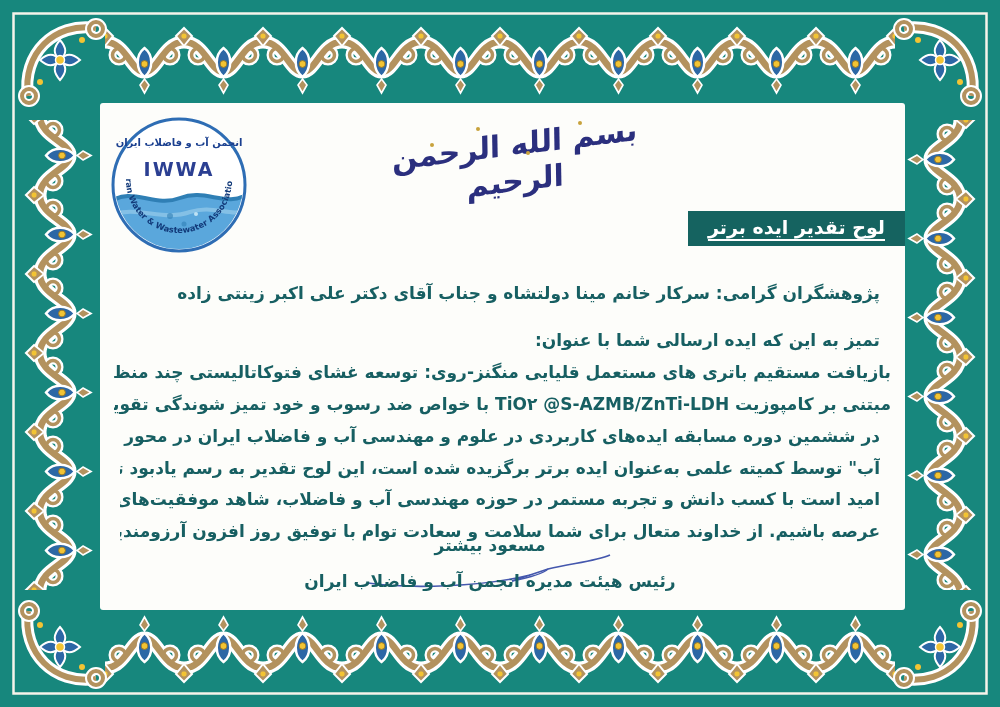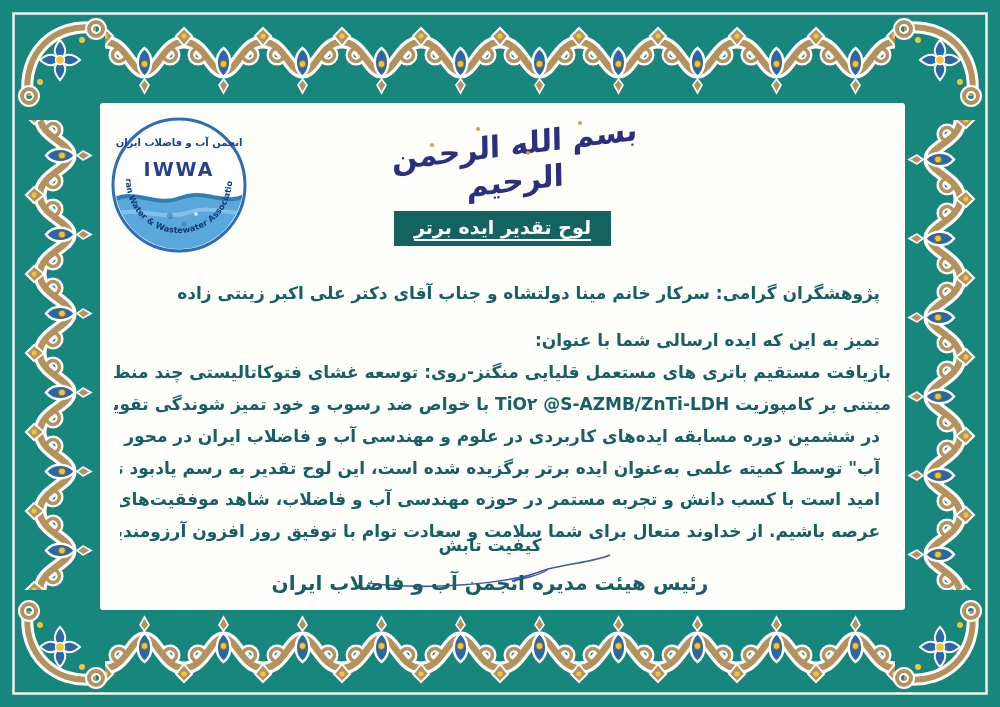--- a/index.html
+++ b/index.html
@@ -18,40 +18,40 @@
     position:absolute; left:255px; top:12px; width:320px; height:96px;
     display:flex; align-items:center; justify-content:center;
     font-size:30px; font-weight:bold; color:#2b2f7e;
     transform:rotate(-7deg) skewX(-6deg);
     direction:rtl; text-align:center; line-height:1.2;
   }
   .bq-sparkles { position:absolute; left:330px; top:40px; width:4px; height:4px;
     border-radius:50%; background:#c8a23c;
     box-shadow:46px -16px 0 #c8a23c, 96px 8px 0 #c8a23c, 148px -22px 0 #c8a23c; }
 
-  .banner-row { position:absolute; left:0; right:0; top:108px; text-align:center; }
+  .banner-row { position:absolute; left:0; right:0; top:108px; text-align:right; }
   .banner {
     display:inline-block; background:#156360; color:#ffffff;
     font-size:19px; font-weight:bold; padding:5px 20px 8px 20px;
     direction:rtl; text-decoration:underline; text-underline-offset:5px;
     text-decoration-thickness:2px;
   }
 
   .txt {
     position:absolute; direction:rtl; white-space:nowrap; overflow:hidden;
     color:#175f62; font-weight:bold; font-size:17px; line-height:28px; height:28px;
   }
   .txt.right { left:20px; right:25px; text-align:right; }
   .txt.center { left:14px; right:14px; text-align:center; }
 
   .sig-name  { position:absolute; left:250px; top:432px; width:280px; text-align:center;
                direction:rtl; color:#175f62; font-weight:bold; font-size:17px; }
   .sig-scribble { position:absolute; left:262px; top:448px; width:256px; height:42px; }
   .sig-title { position:absolute; left:170px; top:468px; width:440px; text-align:center;
-               direction:rtl; color:#175f62; font-weight:bold; font-size:20px; }
+               direction:rtl; color:#175f62; font-weight:bold; font-size:17px; }
 </style>
 </head>
 <body>
 
 <div class="page">
 
   <svg class="border-svg" width="1000" height="707" viewBox="0 0 1000 707" xmlns="http://www.w3.org/2000/svg" xmlns:xlink="http://www.w3.org/1999/xlink">
     <defs>
       <pattern id="garland" width="79" height="76" patternUnits="userSpaceOnUse">
         <path d="M0,22 C21,22 26,52 39.5,52 C53,52 58,22 79,22" fill="none" stroke="#ffffff" stroke-width="13"></path>
@@ -144,21 +144,21 @@
 
     <div class="txt right" style="top:176px">پژوهشگران گرامی: سرکار خانم مینا دولتشاه  و  جناب آقای دکتر علی اکبر زینتی زاده</div>
     <div class="txt right" style="top:223px">تمیز به این که ایده ارسالی شما با عنوان:</div>
     <div class="txt center" style="top:255px">بازیافت مستقیم باتری های مستعمل قلیایی منگنز-روی: توسعه غشای فتوکاتالیستی چند منظوره جدید</div>
     <div class="txt center" style="top:287px">مبتنی بر کامپوزیت ⁦TiO۲ @S-AZMB/ZnTi-LDH⁩ با خواص ضد رسوب و خود تمیز شوندگی تقویت شده</div>
     <div class="txt right" style="top:319px">در ششمین دوره مسابقه ایده‌های کاربردی در علوم و مهندسی آب و فاضلاب ایران در محور "بازیافت و کیفیت</div>
     <div class="txt right" style="top:351px">آب" توسط کمیته علمی به‌عنوان ایده برتر برگزیده شده است، این لوح تقدیر به رسم یادبود تقدیم می‌شود.</div>
     <div class="txt right" style="top:382px">امید است با کسب دانش و تجربه مستمر در حوزه مهندسی آب و فاضلاب، شاهد موفقیت‌های بیشتر  در این</div>
     <div class="txt right" style="top:414px">عرصه باشیم. از خداوند متعال برای شما سلامت و سعادت توام با توفیق روز افزون آرزومندیم.</div>
 
-    <div class="sig-name">کیفیت تابش</div>
+    <div class="sig-name">مسعود بیشتر</div>
     <svg class="sig-scribble" viewBox="0 0 256 42" xmlns="http://www.w3.org/2000/svg">
       <path d="M6,32 C48,38 120,36 168,24 L150,30 L186,18 C212,12 234,10 248,4" fill="none" stroke="#4457ad" stroke-width="1.7"></path>
       <path d="M150,30 C170,26 182,22 186,18" fill="none" stroke="#4457ad" stroke-width="1.4"></path>
     </svg>
     <div class="sig-title">رئیس هیئت مدیره انجمن آب و فاضلاب ایران</div>
 
   </div>
 </div>
 
 </body></html>

